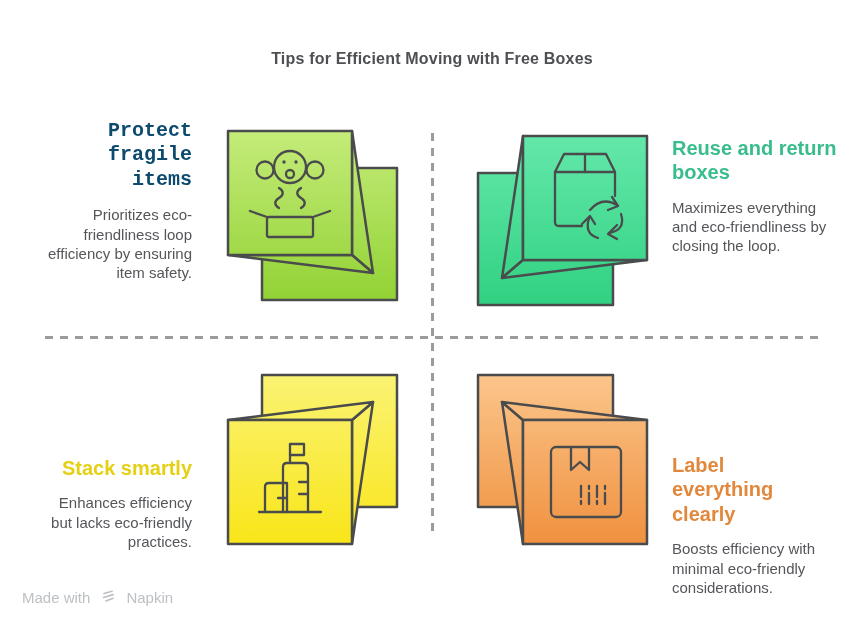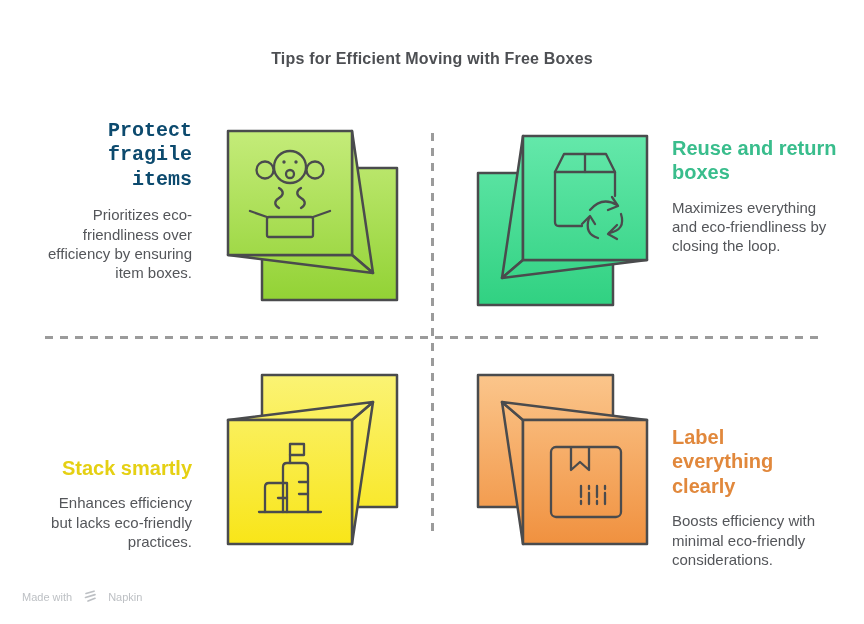--- a/index.html
+++ b/index.html
@@ -26,38 +26,38 @@
   #illus4{left:460px;top:360px;}
   .dash-h{
     position:absolute;left:45px;top:336px;width:773px;height:3px;
     background:repeating-linear-gradient(90deg,#9b9b9b 0 8px,transparent 8px 15px);
   }
   .dash-v{
     position:absolute;left:431px;top:133px;width:3px;height:400px;
     background:repeating-linear-gradient(180deg,#9b9b9b 0 8px,transparent 8px 15px);
   }
   .watermark{
-    position:absolute;left:22px;top:589px;display:flex;align-items:flex-end;gap:11px;
-    font-size:11px;color:#bdc0c4;
+    position:absolute;left:22px;top:589px;display:flex;align-items:flex-start;gap:11px;
+    font-size:15px;color:#bdc0c4;
   }
   .watermark svg{display:block;}
 </style>
 </head>
 <body>
 
 <div class="canvas">
 
   <h1 class="title">Tips for Efficient Moving with Free Boxes</h1>
 
   <div class="dash-v"></div>
   <div class="dash-h"></div>
 
   <div class="qtext q-right" id="q1text">
     <h2 style="color: #0c4a6e; font-family: Liberation Mono, monospace;">Protect fragile items</h2>
-    <p>Prioritizes eco-friendliness over efficiency by ensuring item boxes.</p>
+    <p>Prioritizes eco-friendliness loop efficiency by ensuring item safety.</p>
   </div>
 
   <svg class="illus" id="illus1" viewBox="0 0 200 200">
     <defs>
       <linearGradient id="gradG" gradientUnits="userSpaceOnUse" x1="0" y1="0" x2="0" y2="200">
         <stop offset="0" stop-color="#c9ee80"></stop>
           <stop offset="1" stop-color="#8ed02f"></stop>
       </linearGradient>
     </defs>
     <g fill="url(#gradG)" stroke="#4a4b4d" stroke-width="2.5" stroke-linejoin="round">
@@ -137,21 +137,21 @@
       <path d="M50,152 V127 Q50,123 54,123 H72 V152"></path>
       <path d="M75,103 V95"></path>
       <rect x="75" y="84" width="14" height="11"></rect>
       <path d="M93,122 H84"></path>
       <path d="M93,134 H84"></path>
       <path d="M72,138 H63"></path>
     </g>
   </svg>
 
   <div class="qtext" id="q4text">
-    <h2 style="color: rgb(225, 136, 60);">Label everything clearly</h2>
+    <h2 style="color: rgb(225, 136, 60); margin-top: 28px;">Label everything clearly</h2>
     <p>Boosts efficiency with minimal eco-friendly considerations.</p>
   </div>
 
   <svg class="illus" id="illus4" viewBox="0 0 200 200">
     <defs>
       <linearGradient id="gradO" gradientUnits="userSpaceOnUse" x1="0" y1="0" x2="0" y2="200">
         <stop offset="0" stop-color="#ef8c38"></stop>
           <stop offset="1" stop-color="#fcca92"></stop>
       </linearGradient>
     </defs>

